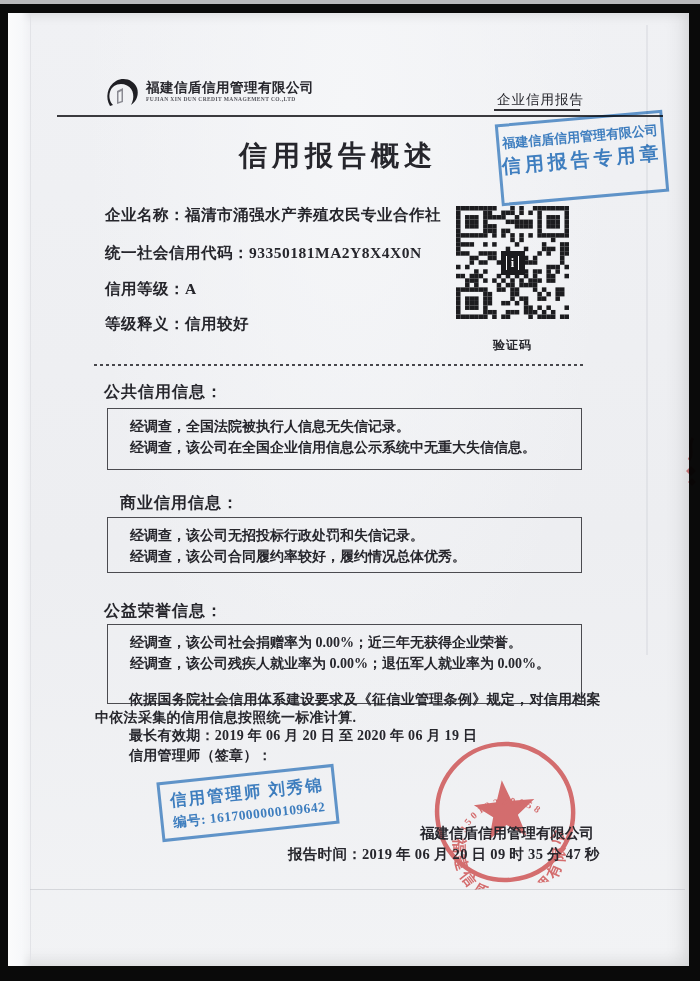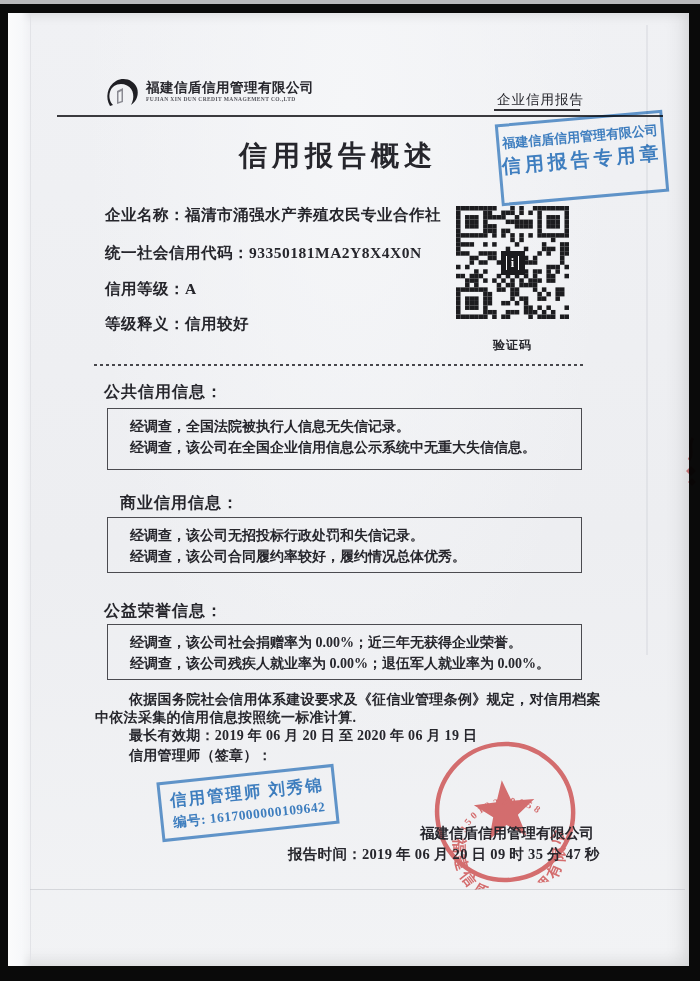--- a/index.html
+++ b/index.html
@@ -461,21 +461,21 @@
   <div class="line">经调查，该公司在全国企业信用信息公示系统中无重大失信信息。</div>
 </div>
 
 <div class="abs section-heading" style="top:493px;margin-left:16px;">商业信用信息：</div>
 <div class="abs info-box" style="top:517px;height:56px;">
   <div class="line">经调查，该公司无招投标行政处罚和失信记录。</div>
   <div class="line">经调查，该公司合同履约率较好，履约情况总体优秀。</div>
 </div>
 
 <div class="abs section-heading" style="top:601px;">公益荣誉信息：</div>
-<div class="abs info-box" style="top:624px;height:56px;">
+<div class="abs info-box" style="top:624px;height:80px;">
   <div class="line">经调查，该公司社会捐赠率为 0.00%；近三年无获得企业荣誉。</div>
   <div class="line">经调查，该公司残疾人就业率为 0.00%；退伍军人就业率为 0.00%。</div>
 </div>
 
 <div class="abs foot-text" id="note-line1">依据国务院社会信用体系建设要求及《征信业管理条例》规定，对信用档案</div>
 <div class="abs foot-text" id="note-line2">中依法采集的信用信息按照统一标准计算.</div>
 <div class="abs foot-text" id="validity">最长有效期：2019 年 06 月 20 日  至  2020 年 06 月 19 日</div>
 <div class="abs foot-text" id="manager-label">信用管理师（签章）：</div>
 
 <div class="abs blue-stamp" id="sig-stamp">

